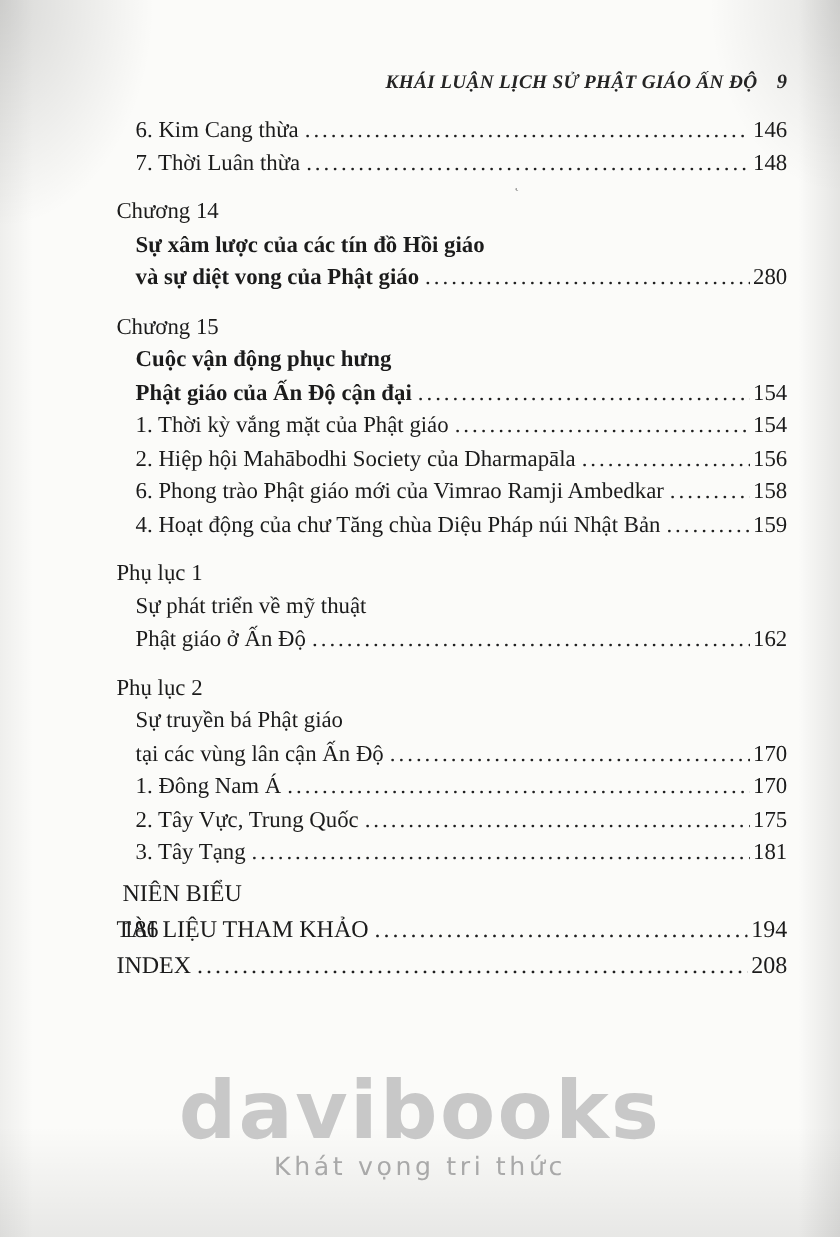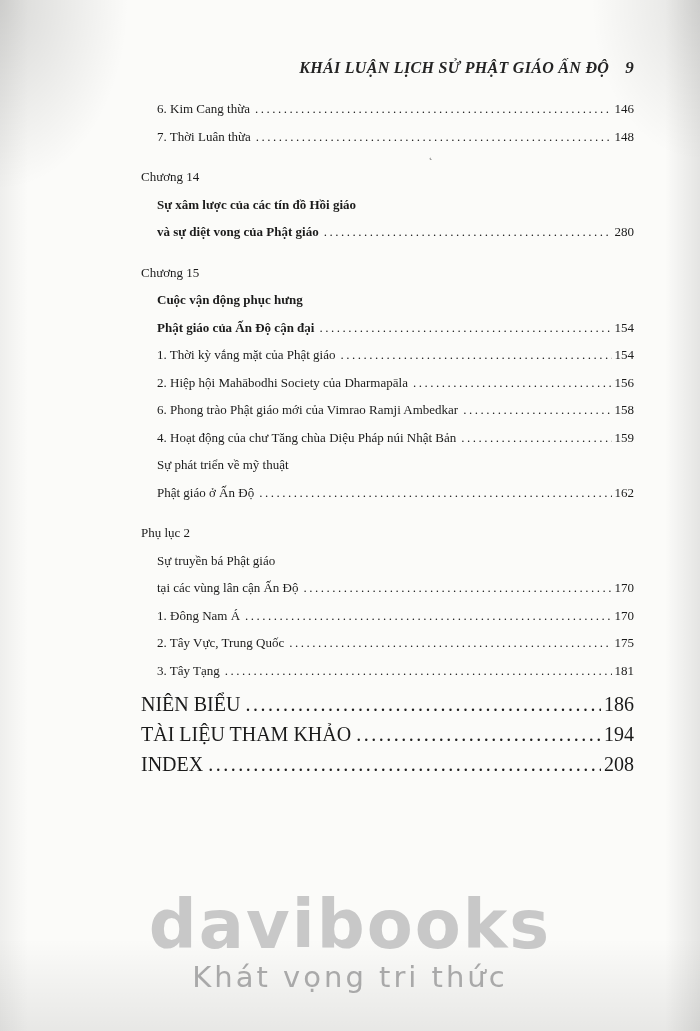--- a/index.html
+++ b/index.html
@@ -15,21 +15,21 @@
     font-family: "Liberation Serif", serif;
     background:
       radial-gradient(ellipse at 0% 0%, rgba(0,0,0,0.14), transparent 13%),
       radial-gradient(ellipse at 100% 0%, rgba(0,0,0,0.10), transparent 11%),
       linear-gradient(to left, rgba(0,0,0,0.09), transparent 5%),
       linear-gradient(to right, rgba(0,0,0,0.05), transparent 4%),
       linear-gradient(to top, rgba(0,0,0,0.08), transparent 9%),
       #fbfbf9;
   }
 
-  .content { padding: 58px 66px 0 97px; position: relative; z-index: 2; margin-left: 44px; }
+  .content { padding: 58px 44px 0 97px; position: relative; z-index: 2; }
 
   .header {
     display: flex;
     justify-content: flex-end;
     align-items: baseline;
     font-style: italic;
     font-weight: bold;
     font-size: 16px;
     letter-spacing: 0.3px;
     color: #242424;
@@ -39,21 +39,21 @@
     font-size: 17px;
     font-weight: bold;
   }
 
   .toc { margin-top: 17px; }
 
   .line {
     display: flex;
     align-items: baseline;
     height: 27.5px;
-    font-size: 13px;
+    font-size: 19px;
     line-height: 27.5px;
   }
   .line .txt { white-space: nowrap; }
 
   .leader {
     flex: 1;
     overflow: hidden;
     white-space: nowrap;
     margin: 0 3px 0 5px;
     letter-spacing: 2.5px;
@@ -64,21 +64,21 @@
     content: "..........................................................................................................................";
   }
 
   .pg { white-space: nowrap; font-weight: normal; }
 
   .indent { padding-left: 16px; }
   .chapter-label { }
   .bold .txt { font-weight: bold; }
   .caps { font-size: 20px; height: 30px; line-height: 30px; }
   .gap { margin-top: 13px; }
-  .gap-sm { margin-top: 5px; }
+  .gap-sm { margin-top: 5px; flex-direction: column; }
 
   .speck {
     position: absolute;
     top: 148px;
     left: 429px;
     font-size: 11px;
     color: #6f6f6f;
     z-index: 3;
   }
 
@@ -94,21 +94,21 @@
   }
   .wm-logo {
     font-size: 67px;
     font-weight: bold;
     line-height: 1.05;
     color: #c8c8c8;
     letter-spacing: 2px;
   }
   .wm-tag {
     margin-top: 0px;
-    font-size: 29px;
+    font-size: 21px;
     color: #a9a9a9;
     letter-spacing: 3px;
   }
 </style>
 </head>
 <body>
 
 <div class="page">
   <div class="content">
 
@@ -176,20 +176,23 @@
         <span class="leader"></span>
         <span class="pg">158</span>
       </div>
 
       <div class="line entry indent">
         <span class="txt">4. Hoạt động của chư Tăng chùa Diệu Pháp núi Nhật Bản</span>
         <span class="leader"></span>
         <span class="pg">159</span>
       </div>
 
+      <div class="line chapter-label gap">
+        <span class="txt">Phụ lục 1</span>
+      </div>
 
       <div class="line entry indent">
         <span class="txt">Sự phát triển về mỹ thuật</span>
       </div>
 
       <div class="line entry indent">
         <span class="txt">Phật giáo ở Ấn Độ</span>
         <span class="leader"></span>
         <span class="pg">162</span>
       </div>

